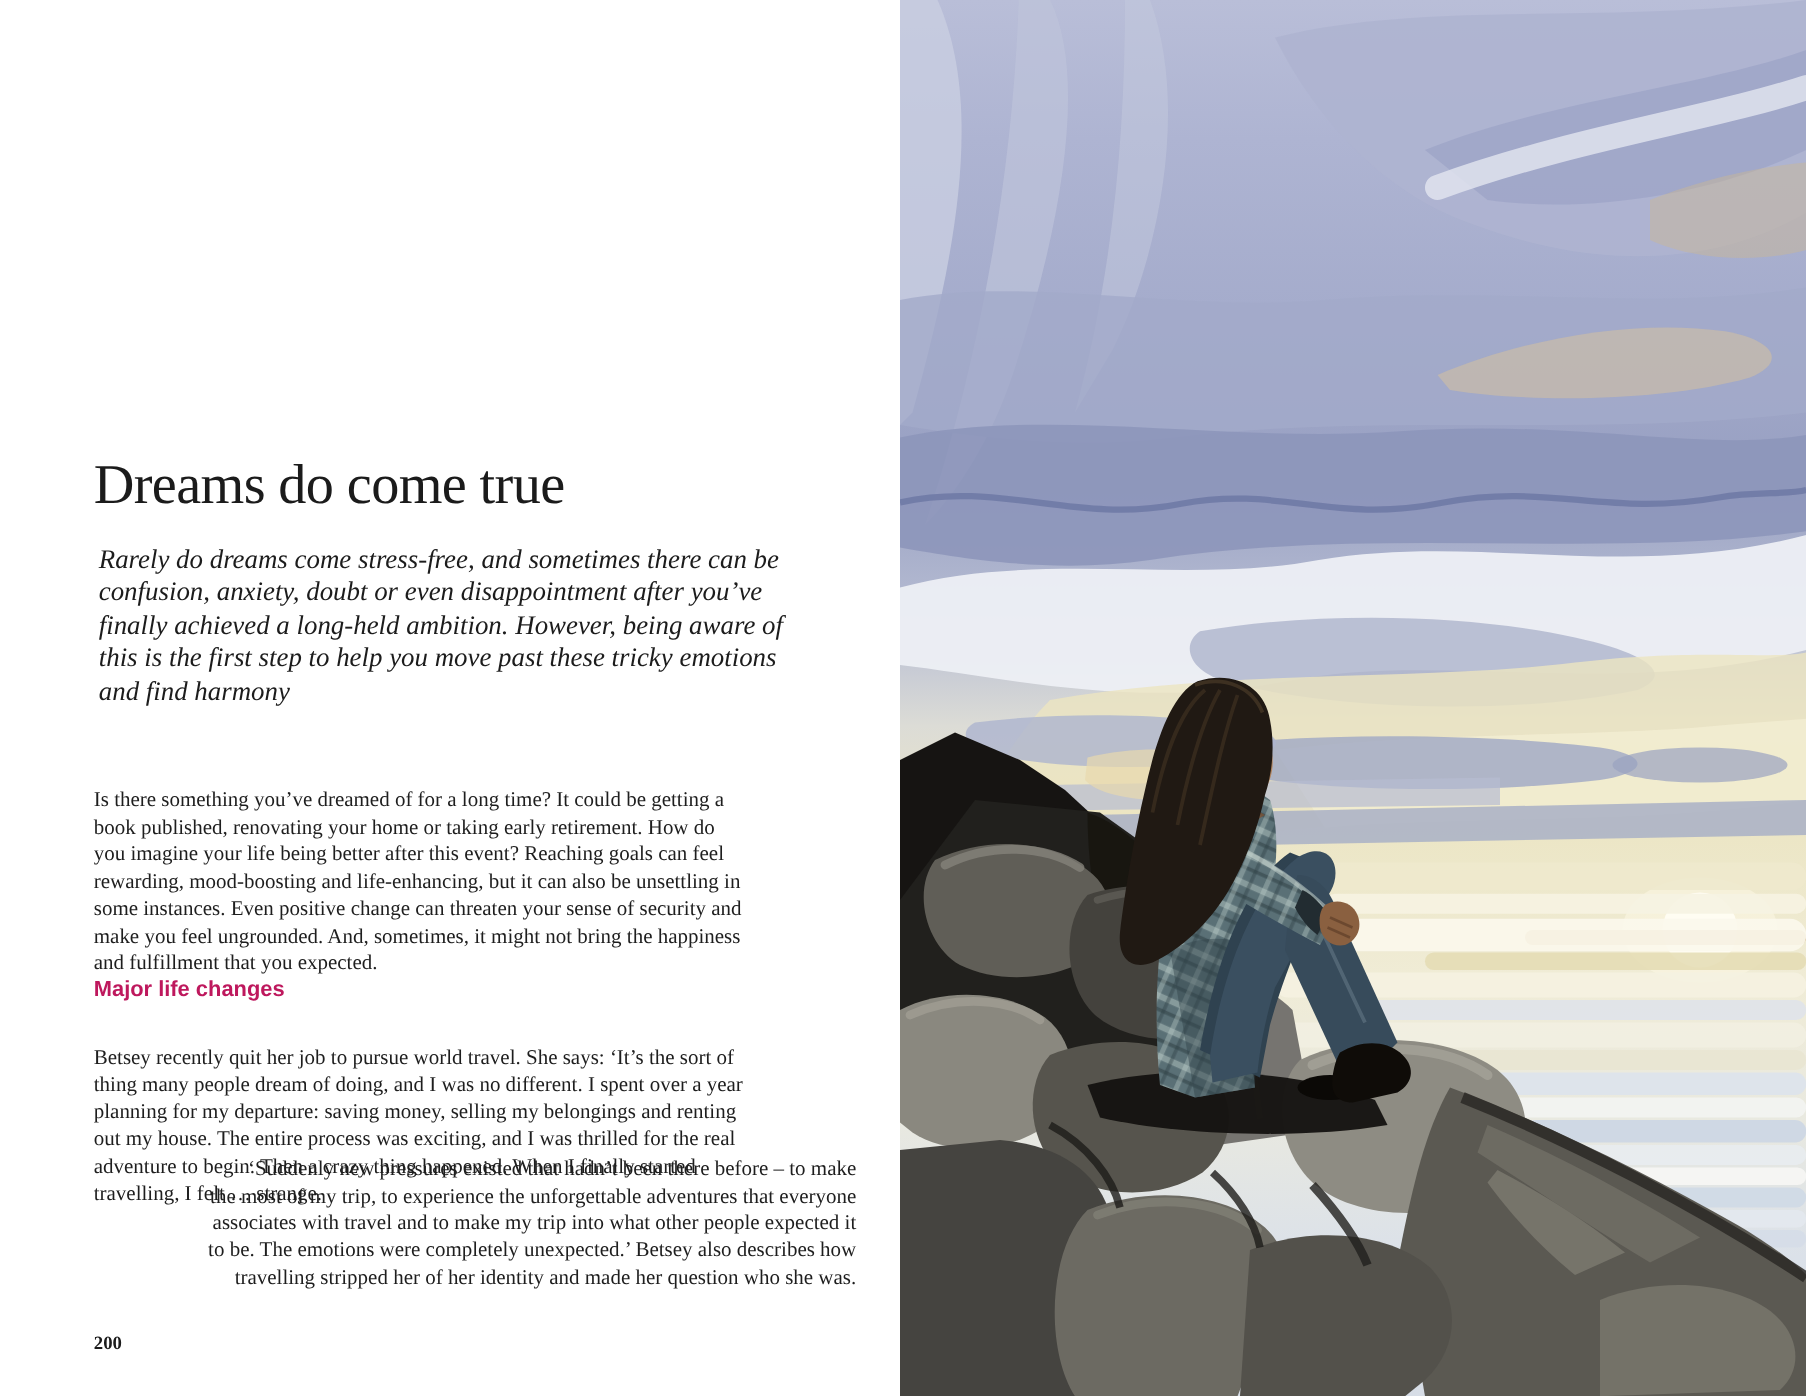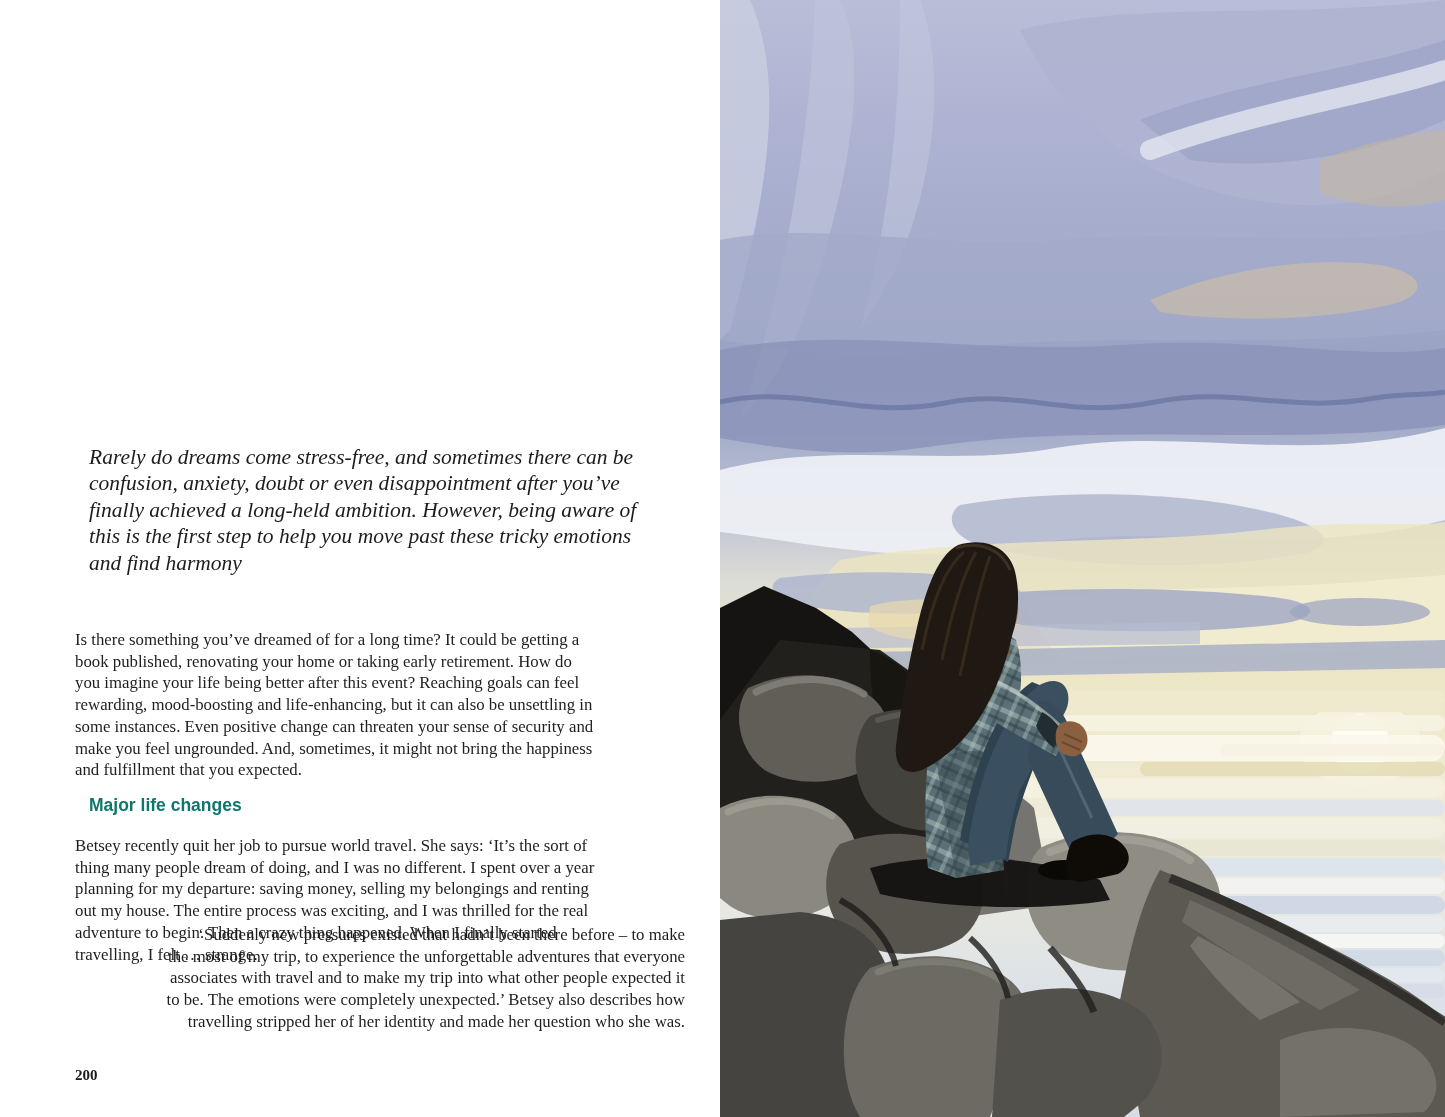--- a/index.html
+++ b/index.html
@@ -8,49 +8,50 @@
     background:#ffffff; overflow:hidden;
     font-family:"Liberation Serif", serif;
   }
   .text-page { position:absolute; left:0; top:0; width:720px; height:1117px; background:#ffffff; }
   .title {
     position:absolute; left:75px; top:364px; margin:0;
     font:400 45px/1.05 "Liberation Serif", serif;
     letter-spacing:-0.5px; color:#1b1b1b;
   }
   .standfirst {
-    position:absolute; left:75px; top:430px; width:600px; margin:14px;
+    position:absolute; left:75px; top:430px; width:600px; margin:4px;
     font:italic 400 21.5px/26.4px "Liberation Serif", serif;
     color:#1c1c1c; white-space:pre-line;
   }
   .bodytext {
     position:absolute; left:75px; width:610px; margin:0;
     font:400 16.8px/21.7px "Liberation Serif", serif;
     color:#1e1e1e; white-space:pre-line;
   }
   #para1 { top:605px;margin-top:24px; }
   .section-heading {
-    position:absolute; left:75px; top:781px; margin:14px;
-    font:700 17.5px/20px "Liberation Sans", sans-serif; color:#0f766e;
+    position:absolute; left:75px; top:781px; margin:0;
+    font:700 17.5px/20px "Liberation Sans", sans-serif; color:#be185d;
   }
   #para2 { top:835px; }
   #para3 { top:924px; text-indent:15px;text-align:right; }
   .pagenum {
     position:absolute; left:75px; top:1068px;
     font:700 15px/1 "Liberation Serif", serif; color:#1b1b1b;
   }
   .art { position:absolute; left:720px; top:0; width:725px; height:1117px; }
   .art svg { display:block; }
 </style>
 </head>
 <body>
 
 <div class="spread">
 
   <div class="text-page">
+    <h1 class="title">Dreams do come true</h1>
     <p class="standfirst">Rarely do dreams come stress-free, and sometimes there can be
 confusion, anxiety, doubt or even disappointment after you’ve
 finally achieved a long-held ambition. However, being aware of
 this is the first step to help you move past these tricky emotions
 and find harmony</p>
     <p class="bodytext" id="para1">Is there something you’ve dreamed of for a long time? It could be getting a
 book published, renovating your home or taking early retirement. How do
 you imagine your life being better after this event? Reaching goals can feel
 rewarding, mood-boosting and life-enhancing, but it can also be unsettling in
 some instances. Even positive change can threaten your sense of security and

